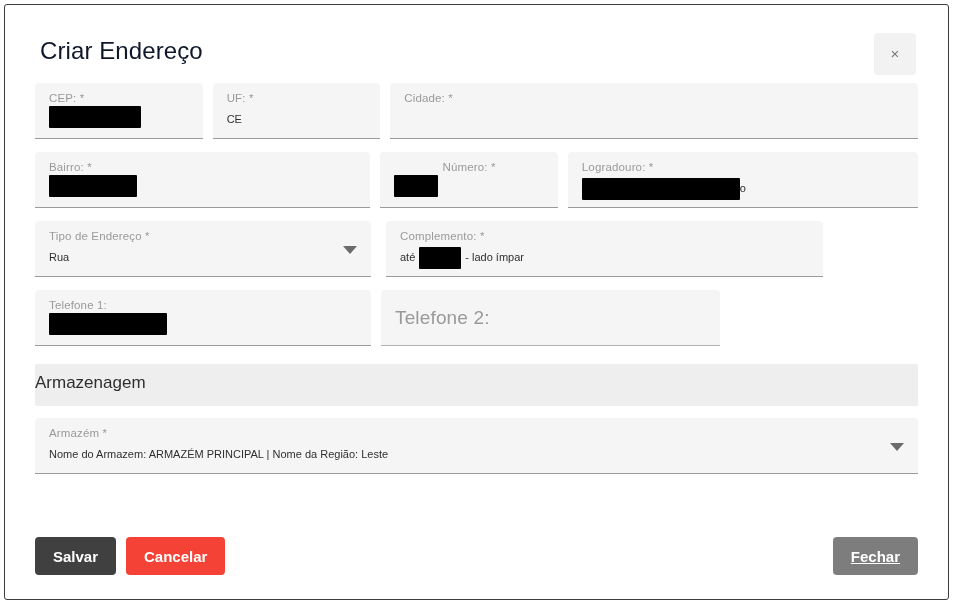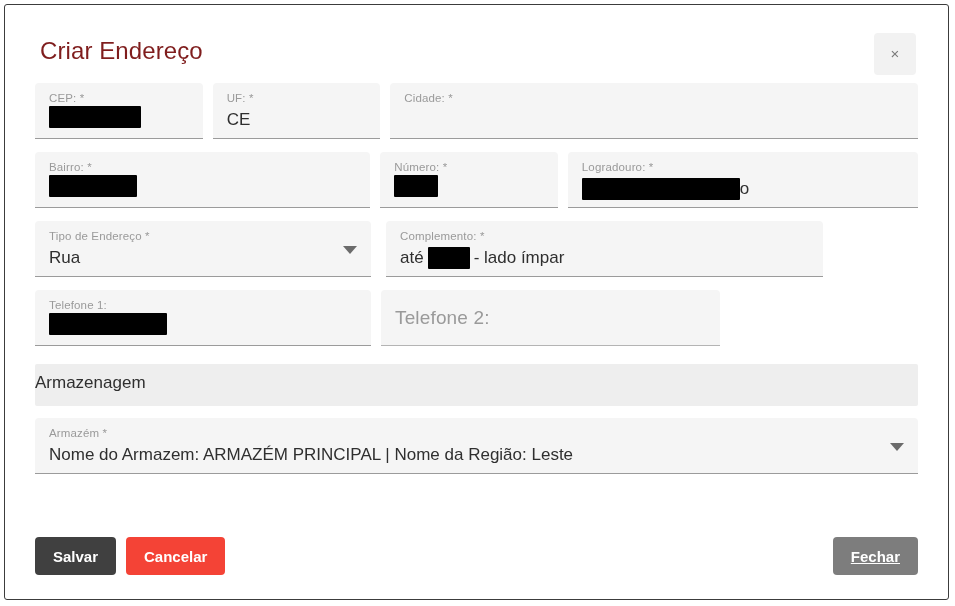--- a/index.html
+++ b/index.html
@@ -31,21 +31,21 @@
   
   .modal-header {
     position: relative;
     height: 78px;
   }
   .modal-title {
     position: absolute;
     left: 35px;
     top: 32px;
     font-size: 24px;
-    color: #7f1d1d;
+    color: #0f172a;
     letter-spacing: 0.1px;
     font-weight: 400;
   }
   .close-btn {
     position: absolute;
     right: 32px;
     top: 28px;
     width: 42px;
     height: 42px;
     background: #f2f2f2;
@@ -88,21 +88,21 @@
     border-bottom: 1px solid #b4b4b4;
   }
   .field-label {
     font-size: 11.5px;
     color: #9a9a9a;
     line-height: 15px;
     display: block;
     letter-spacing: 0.15px;
   }
   .field-value {
-    font-size: 17px;
+    font-size: 11px;
     color: #2f2f2f;
     line-height: 27px;
     display: flex;
     align-items: center;
     white-space: nowrap;
   }
   
   .field.placeholder-only {
     padding-top: 0;
     display: flex;
@@ -237,21 +237,21 @@
       </div>
     </div>
 
     <div class="row">
       <div class="field" style="width:336px;">
         <span class="field-label">Bairro: *</span>
         <span class="field-value">
           <span class="redact" style="width:88px;"></span>
         </span>
       </div>
-      <div class="field" style="width:178px;">
+      <div class="field" style="width:178px;text-align:center;">
         <span class="field-label">Número: *</span>
         <span class="field-value">
           <span class="redact" style="width:44px;"></span>
         </span>
       </div>
       <div class="field" style="width:351px;">
         <span class="field-label">Logradouro: *</span>
         <span class="field-value">
           <span class="redact" style="width:158px;"></span>
             <span>o</span>

